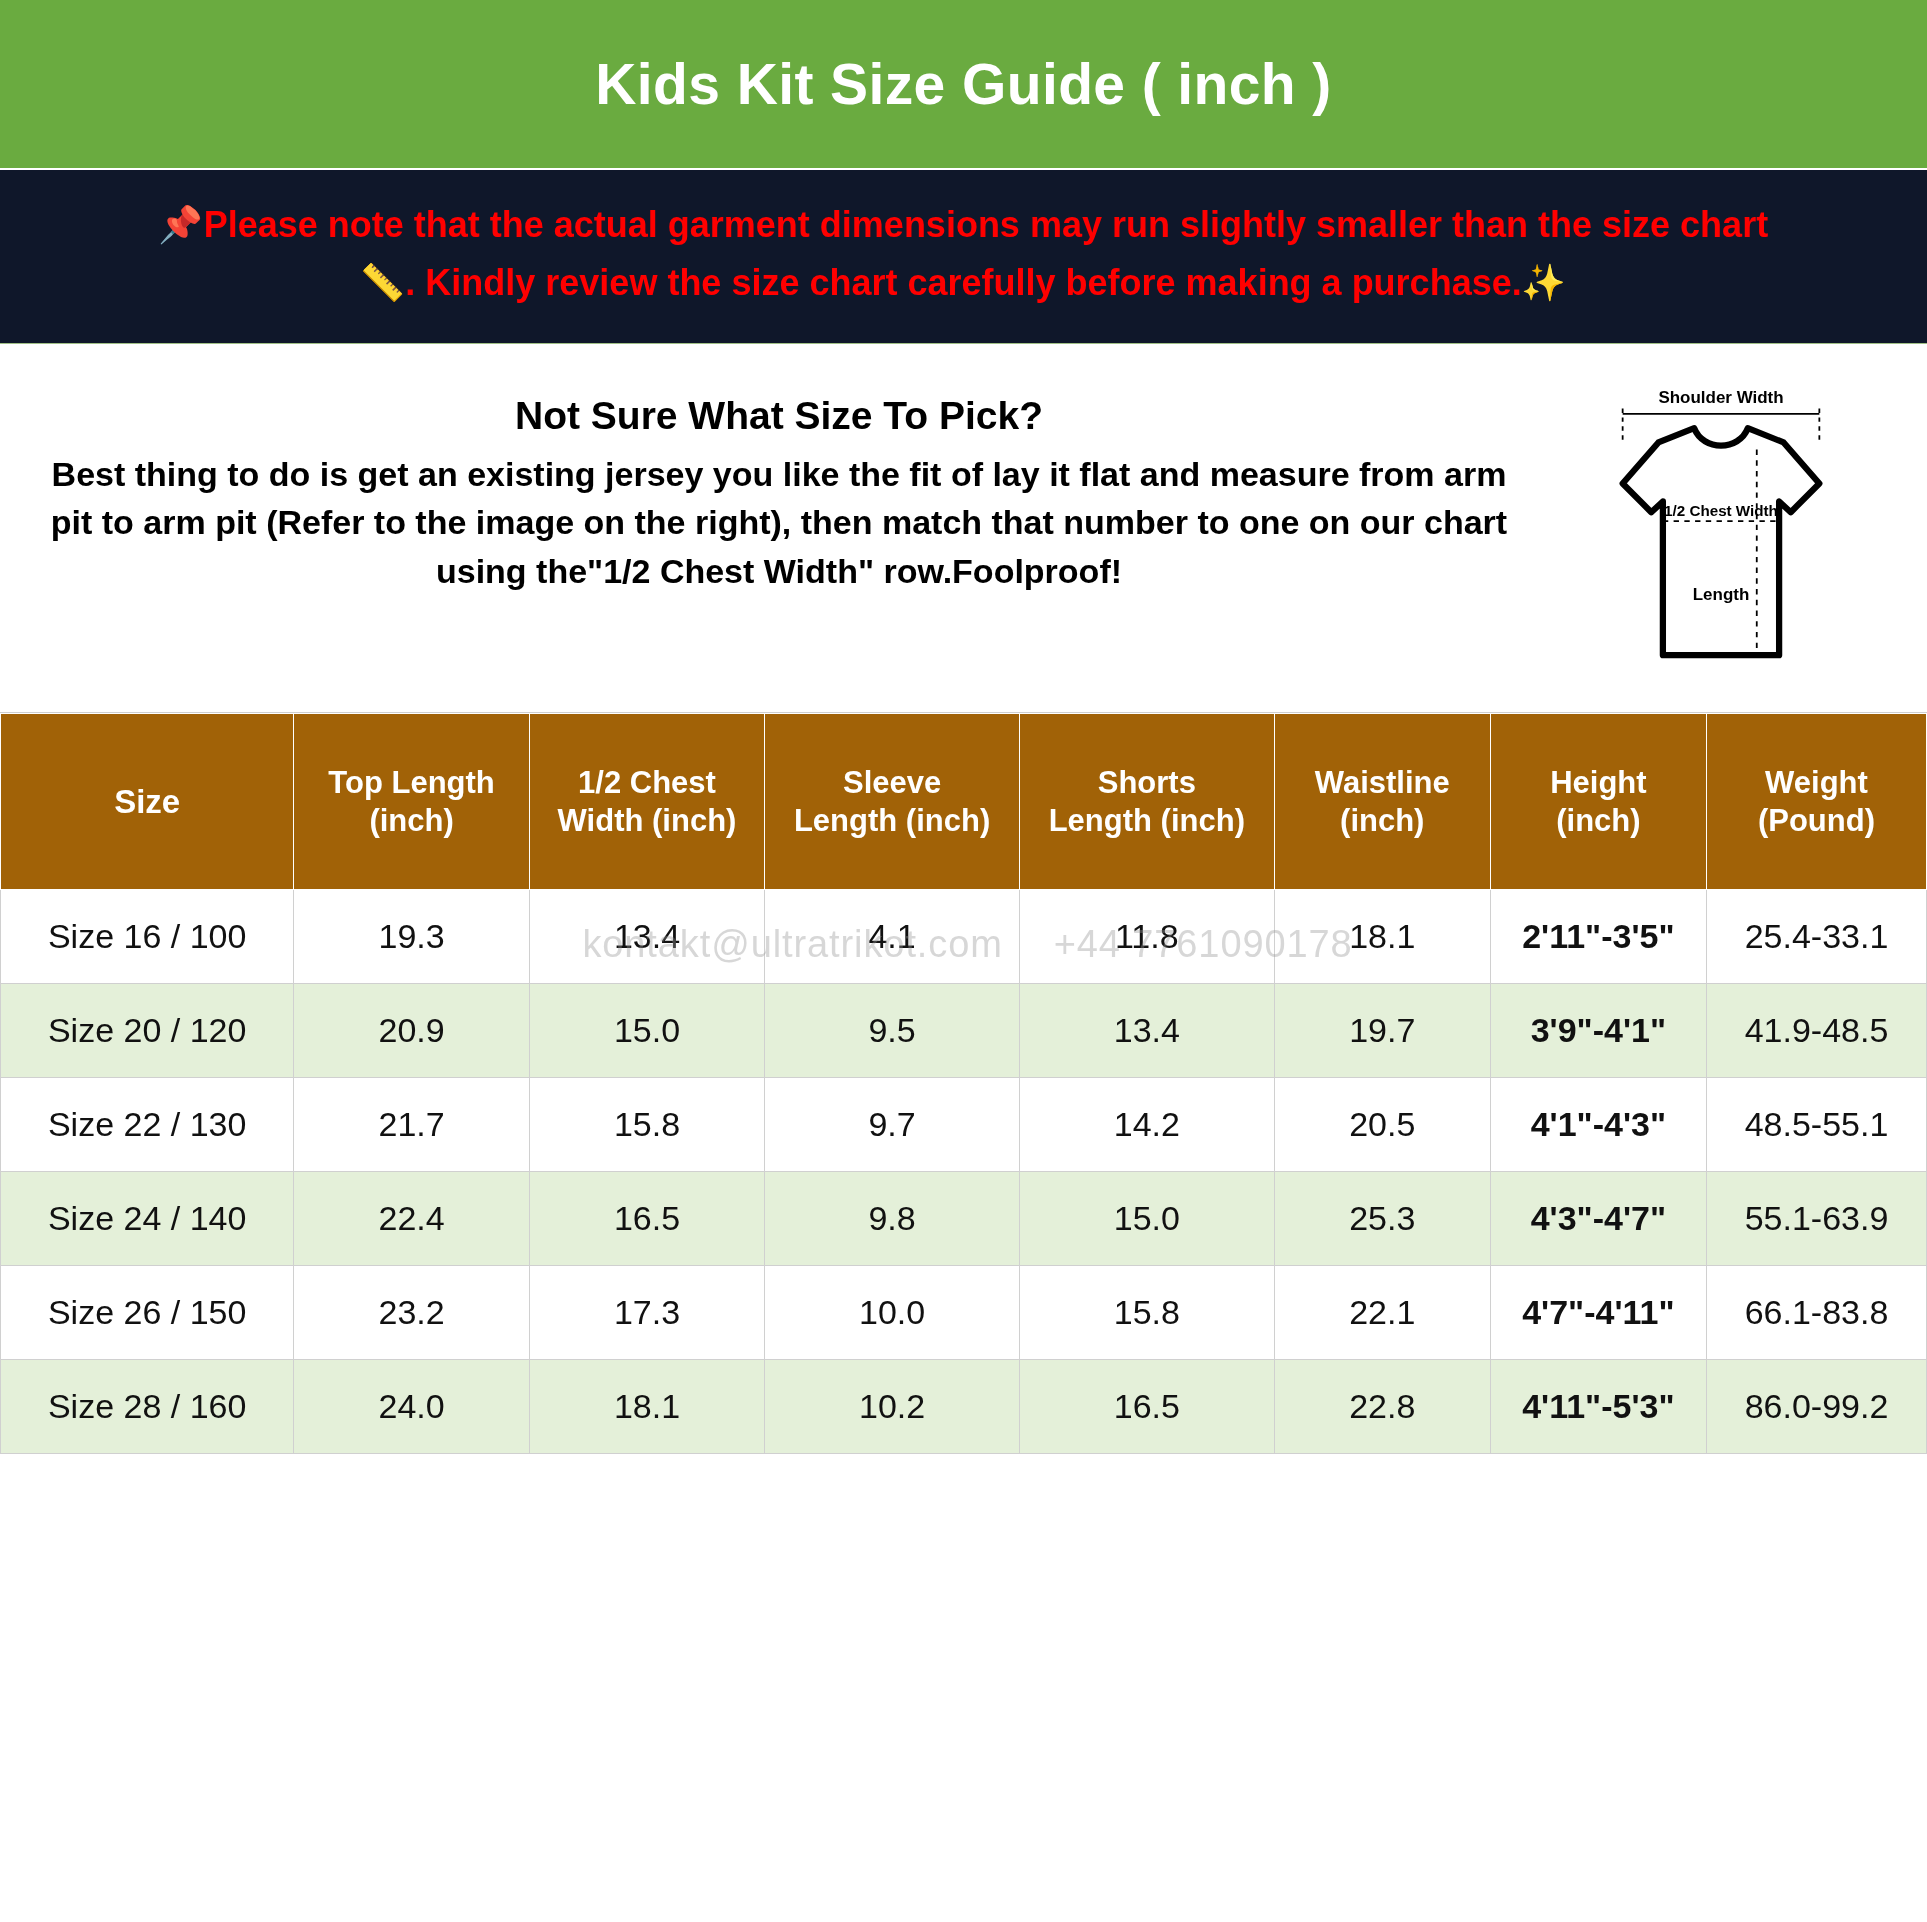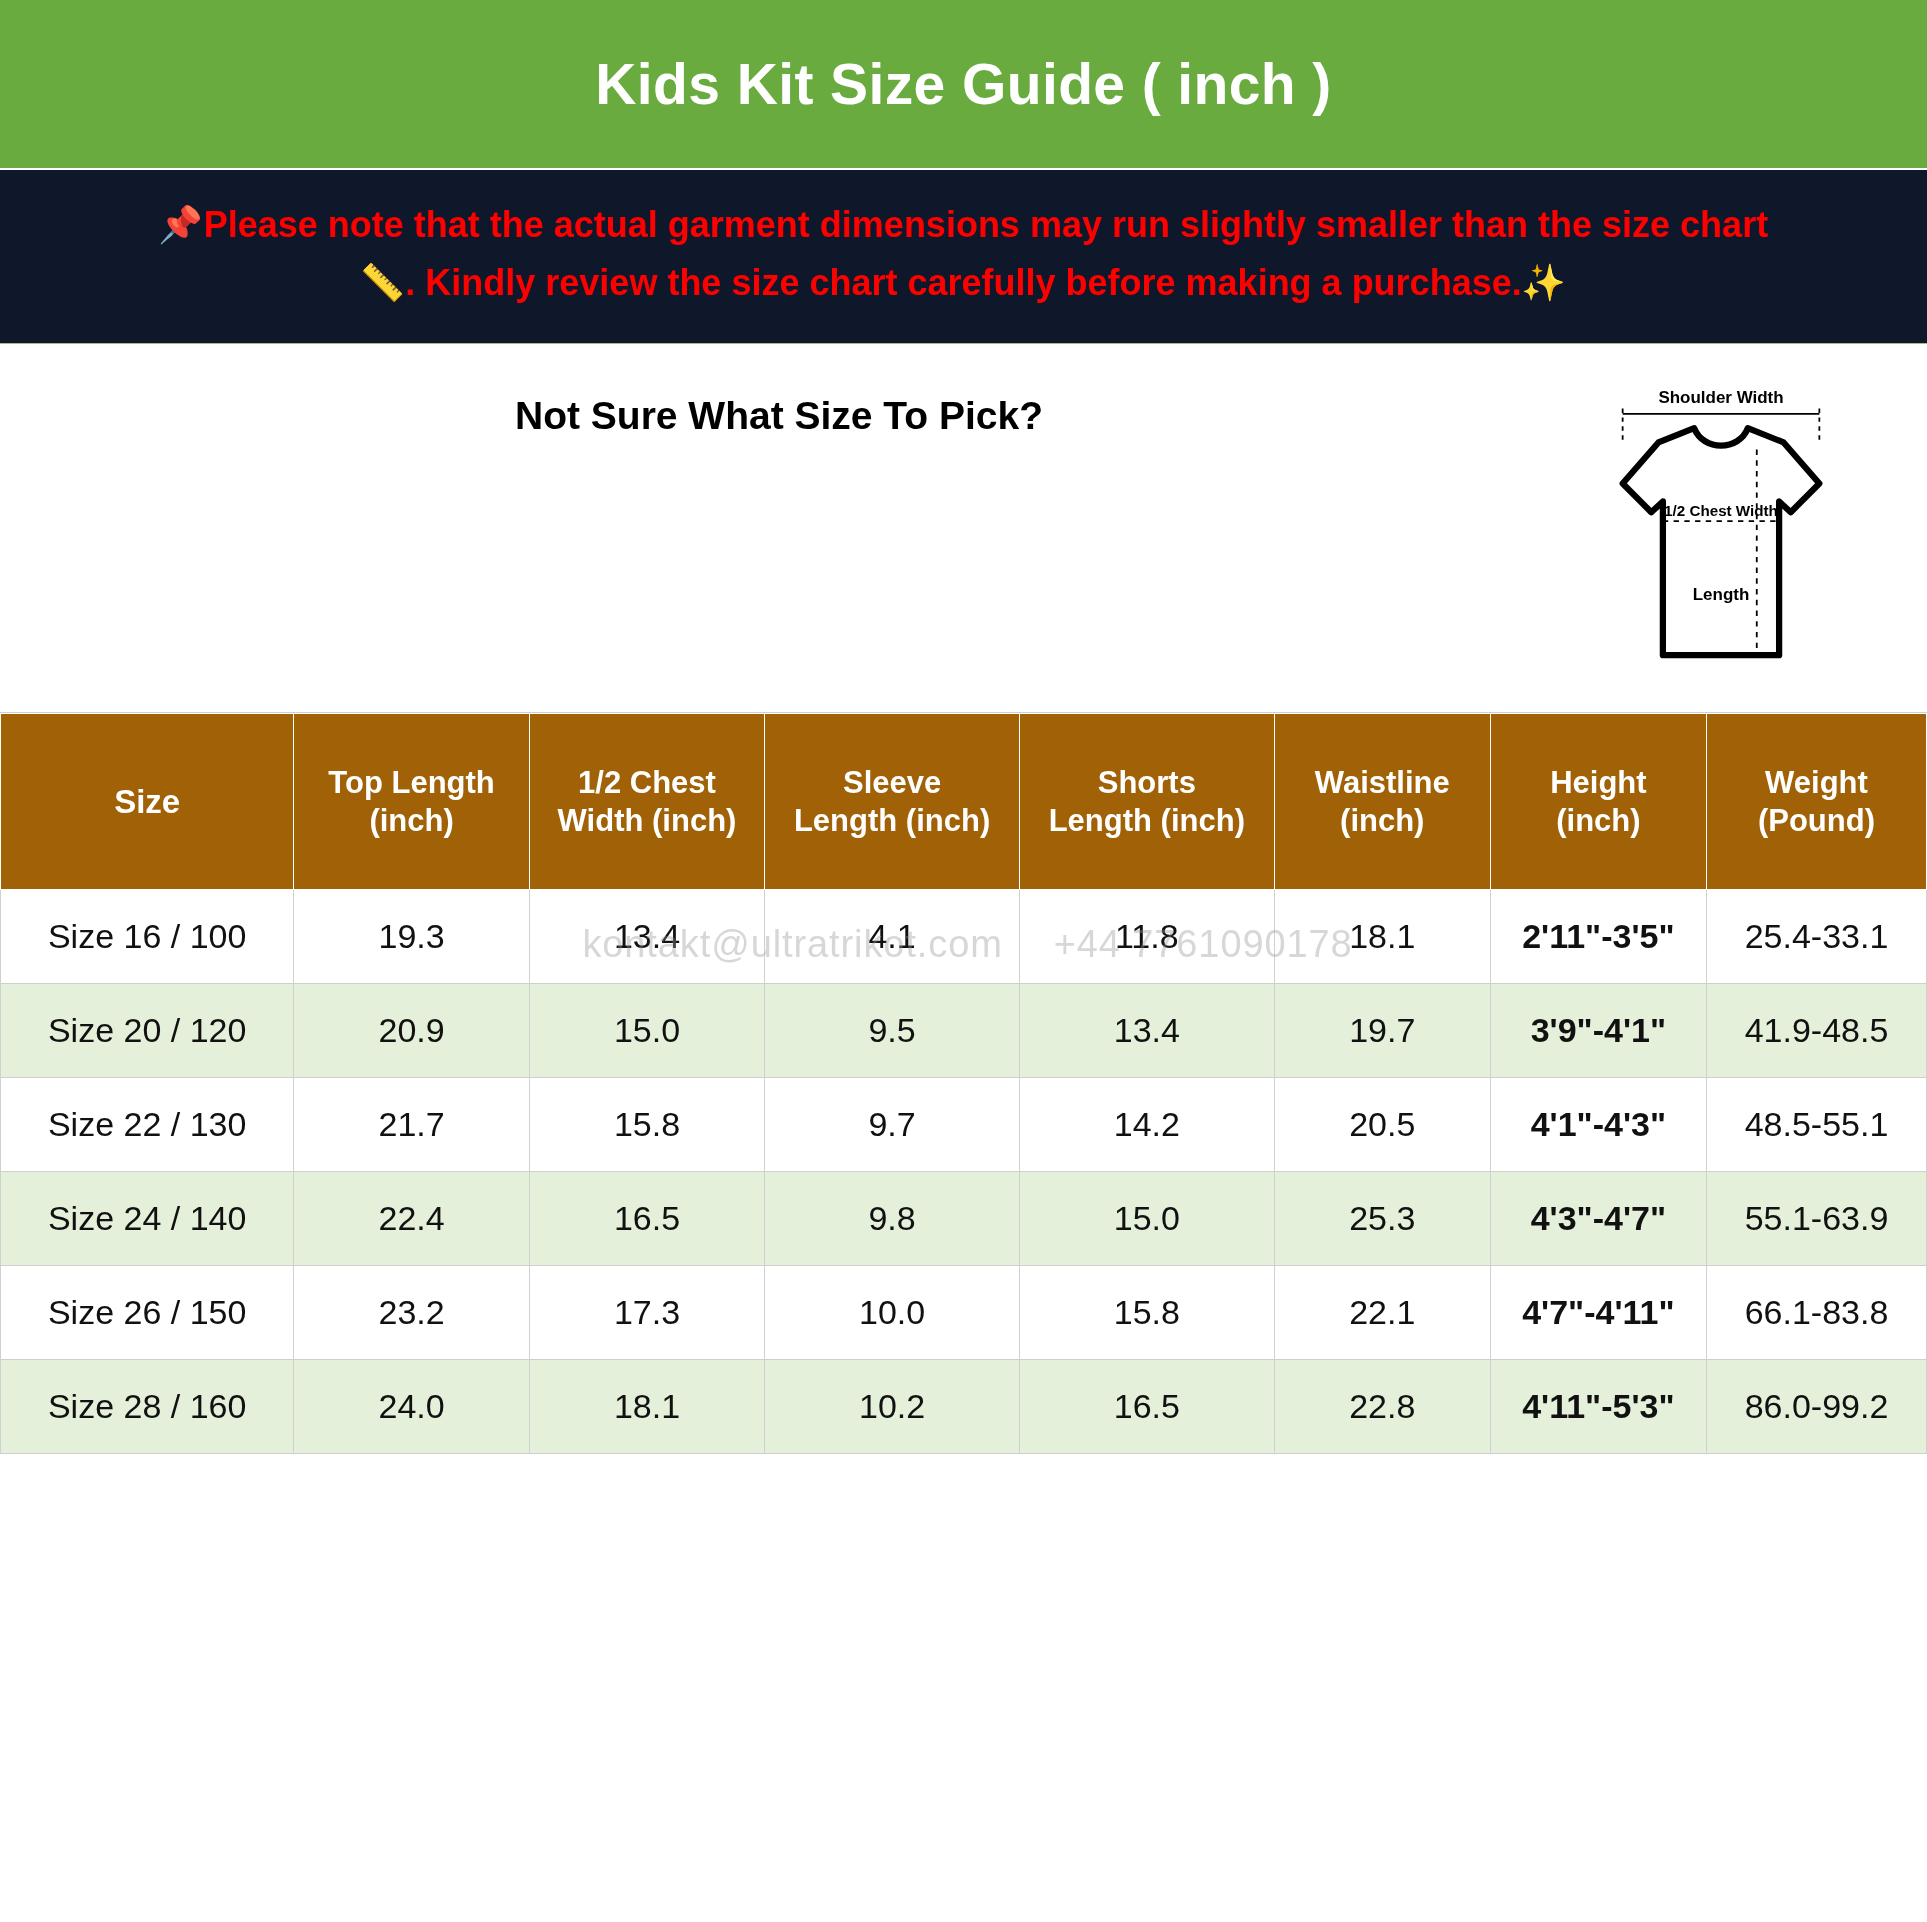--- a/index.html
+++ b/index.html
@@ -153,20 +153,21 @@
       <span class="emoji">📌</span><span>Please note that the actual garment dimensions may run slightly smaller than the size chart</span>
     </p>
     <p class="line2">
       <span class="emoji">📏</span><span>. Kindly review the size chart carefully before making a purchase.</span><span class="emoji">✨</span>
     </p>
   </div>
 
   <div class="help">
     <div class="help-text">
       <h2>Not Sure What Size To Pick?</h2>
+      <p>Best thing to do is get an existing jersey you like the fit of lay it flat and measure from arm pit to arm pit (Refer to the image on the right), then match that number to one on our chart using the"1/2 Chest Width" row.Foolproof!</p>
     </div>
     <div class="help-figure">
       <svg width="322" height="304" viewBox="0 0 360 340">
 
         <text x="180" y="18" font-family="Liberation Sans, sans-serif" font-size="19" font-weight="bold" text-anchor="middle">Shoulder Width</text>
         <line x1="70" y1="30" x2="290" y2="30" stroke="#000" stroke-width="2"></line>
         <line x1="70" y1="24" x2="70" y2="62" stroke="#000" stroke-width="2" stroke-dasharray="5,5"></line>
         <line x1="290" y1="24" x2="290" y2="62" stroke="#000" stroke-width="2" stroke-dasharray="5,5"></line>
 
         <path d="M110 62 L150 46 C160 72 200 72 210 46 L250 62 L290 108 L258 140 L245 128 L245 300 L115 300 L115 128 L102 140 L70 108 Z" fill="#ffffff" stroke="#000" stroke-width="7" stroke-linejoin="round"></path>

